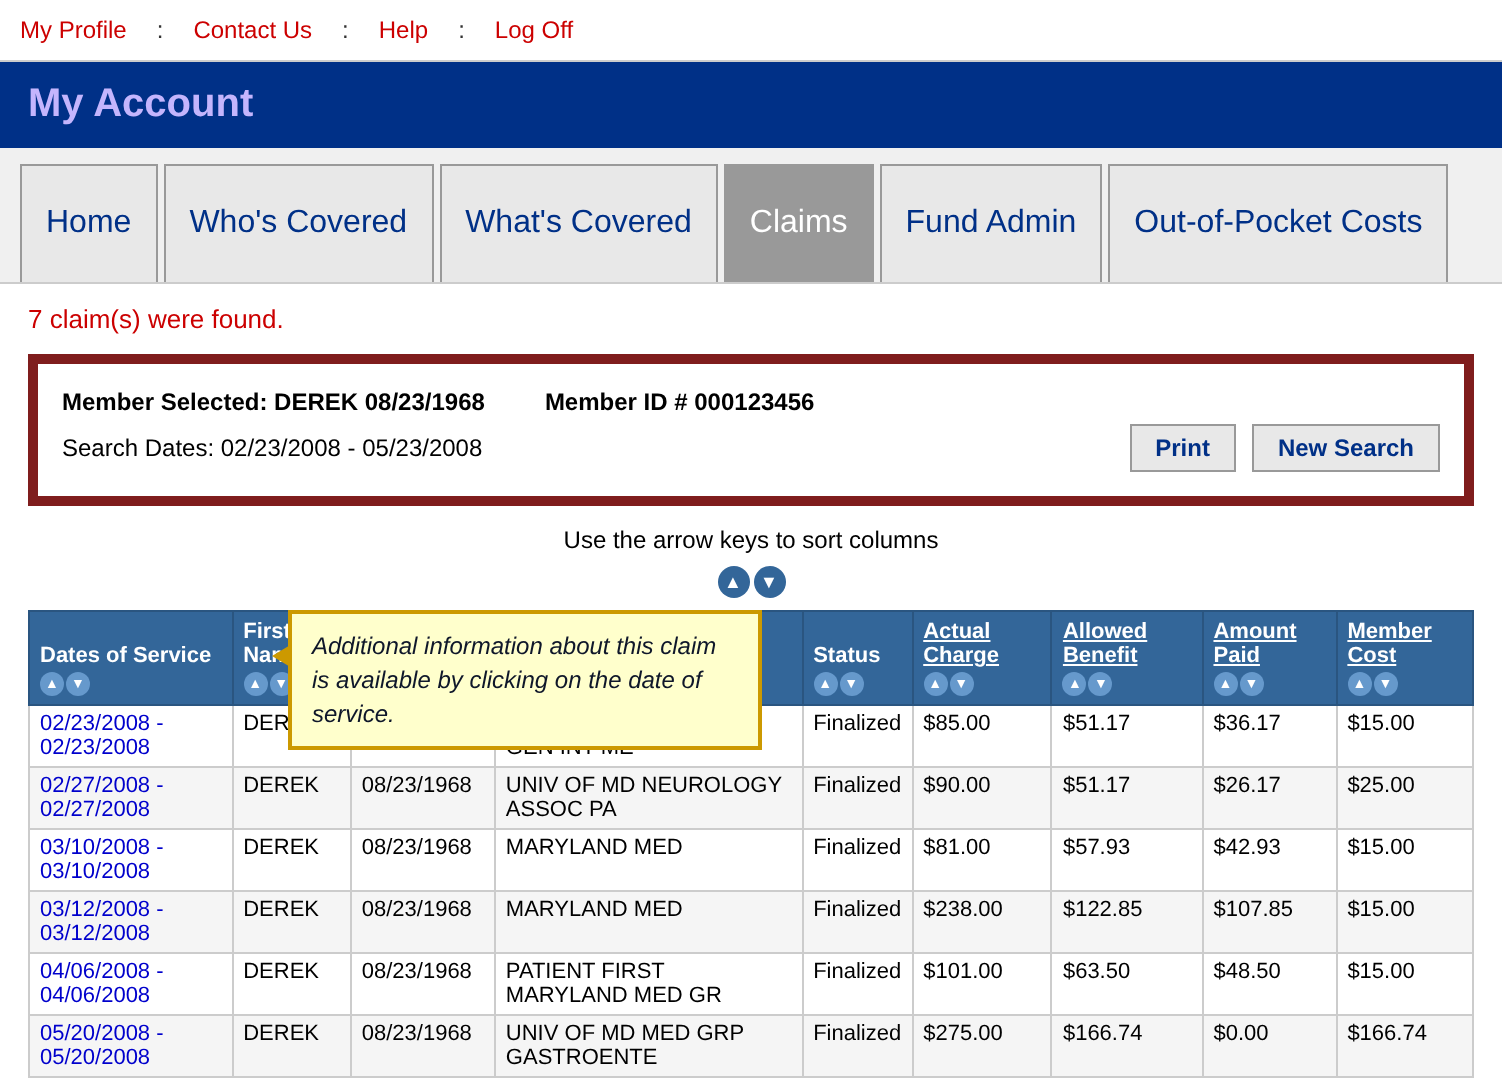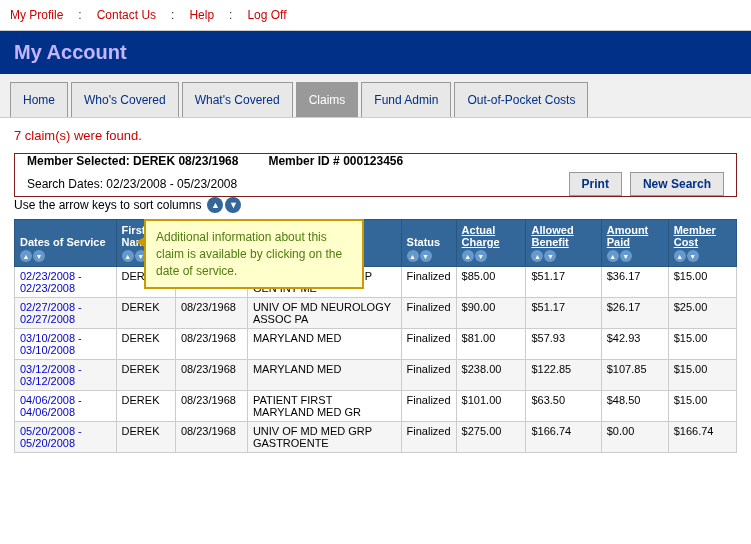--- a/index.html
+++ b/index.html
@@ -10,53 +10,53 @@
 
     #top-nav { display: flex; gap: 12px; align-items: center; font-size: 12px; color: #cc0000; }
     #top-nav span { color: #333; margin: 0 3px; }
     #top-nav a { color: #cc0000; text-decoration: none; }
 
     
     #account-bar { background: #003087; color: #c4b5fd; font-size: 20px; font-weight: bold; padding: 10px 14px; }
 
     
     #nav-tabs { display: flex; gap: 0; padding: 8px 10px 0 10px; border-bottom: 1px solid #ccc; background: #f0f0f0; }
-    .nav-tab { padding: 10px 12px; border: 1px solid #999; background: #e8e8e8; cursor: pointer; font-size: 12px; color: #003087; margin-right: 3px; border-bottom: none; }
+    .nav-tab { padding: 20px 12px; border: 1px solid #999; background: #e8e8e8; cursor: pointer; font-size: 16px; color: #003087; margin-right: 3px; border-bottom: none; }
     .nav-tab.active { background: #999; color: white; border-color: #999; }
 
     
     #content { padding: 10px 14px; }
 
     #claims-found { color: #cc0000; font-size: 13px; margin-bottom: 10px; }
 
-    #member-info-box { border: 1px solid #7f1d1d; padding: 0 12px; }
+    #member-info-box { border: 5px solid #7f1d1d; padding: 12px 12px; margin-bottom: 10px; }
     #member-row1 { display: flex; gap: 30px; margin-bottom: 4px; }
     #member-row1 span { font-weight: bold; font-size: 12px; }
     #member-row2 { display: flex; justify-content: space-between; align-items: center; }
     #member-row2 .dates { font-size: 12px; }
     #member-row2 .buttons { display: flex; gap: 8px; }
     .btn { padding: 4px 12px; background: #e8e8e8; border: 1px solid #999; cursor: pointer; font-size: 12px; color: #003087; font-weight: bold; }
 
-    #sort-instructions { font-size: 12px; margin-bottom: 6px; display: flex; align-items: center; gap: 6px; }
+    #sort-instructions { font-size: 12px; margin-bottom: 6px; display: flex; align-items: center; gap: 6px; flex-direction: column; }
     .sort-arrows { display: inline-flex; gap: 2px; }
     .sort-arrow { width: 16px; height: 16px; border-radius: 50%; background: #336699; color: white; display: flex; align-items: center; justify-content: center; font-size: 9px; cursor: pointer; }
 
     
     #claims-table { width: 100%; border-collapse: collapse; font-size: 11px; }
     #claims-table th { background: #336699; color: white; padding: 4px 5px; text-align: left; border: 1px solid #2a5580; vertical-align: bottom; }
     #claims-table th a { color: white; text-decoration: underline; cursor: pointer; }
     #claims-table th .col-arrows { display: flex; gap: 1px; margin-top: 2px; }
     #claims-table th .col-arrows span { width: 12px; height: 12px; border-radius: 50%; background: #6699cc; color: white; display: flex; align-items: center; justify-content: center; font-size: 7px; cursor: pointer; }
     #claims-table td { padding: 3px 5px; border: 1px solid #ccc; vertical-align: top; }
     #claims-table tr:nth-child(even) { background: #f5f5f5; }
     .date-link { color: #0000cc; cursor: pointer; }
 
     
     #tooltip-container { position: relative; }
-    #tooltip { position: absolute; background: #ffffcc; border: 2px solid #cc9900; padding: 8px 10px; font-size: 12px; color: #4d7c0f; width: 220px; z-index: 100; top: 0; left: 130px; line-height: 1.4; }
+    #tooltip { position: absolute; background: #ffffcc; border: 2px solid #cc9900; padding: 8px 10px; font-size: 12px; color: #0f172a; width: 237px; z-index: 100; top: 0; left: 130px; line-height: 1.4; font-style: italic; }
     #tooltip::before {
       content: '';
       position: absolute;
       left: -10px;
       top: 15px;
       border-width: 6px 10px 6px 0;
       border-style: solid;
       border-color: transparent #cc9900 transparent transparent;
     }
 

